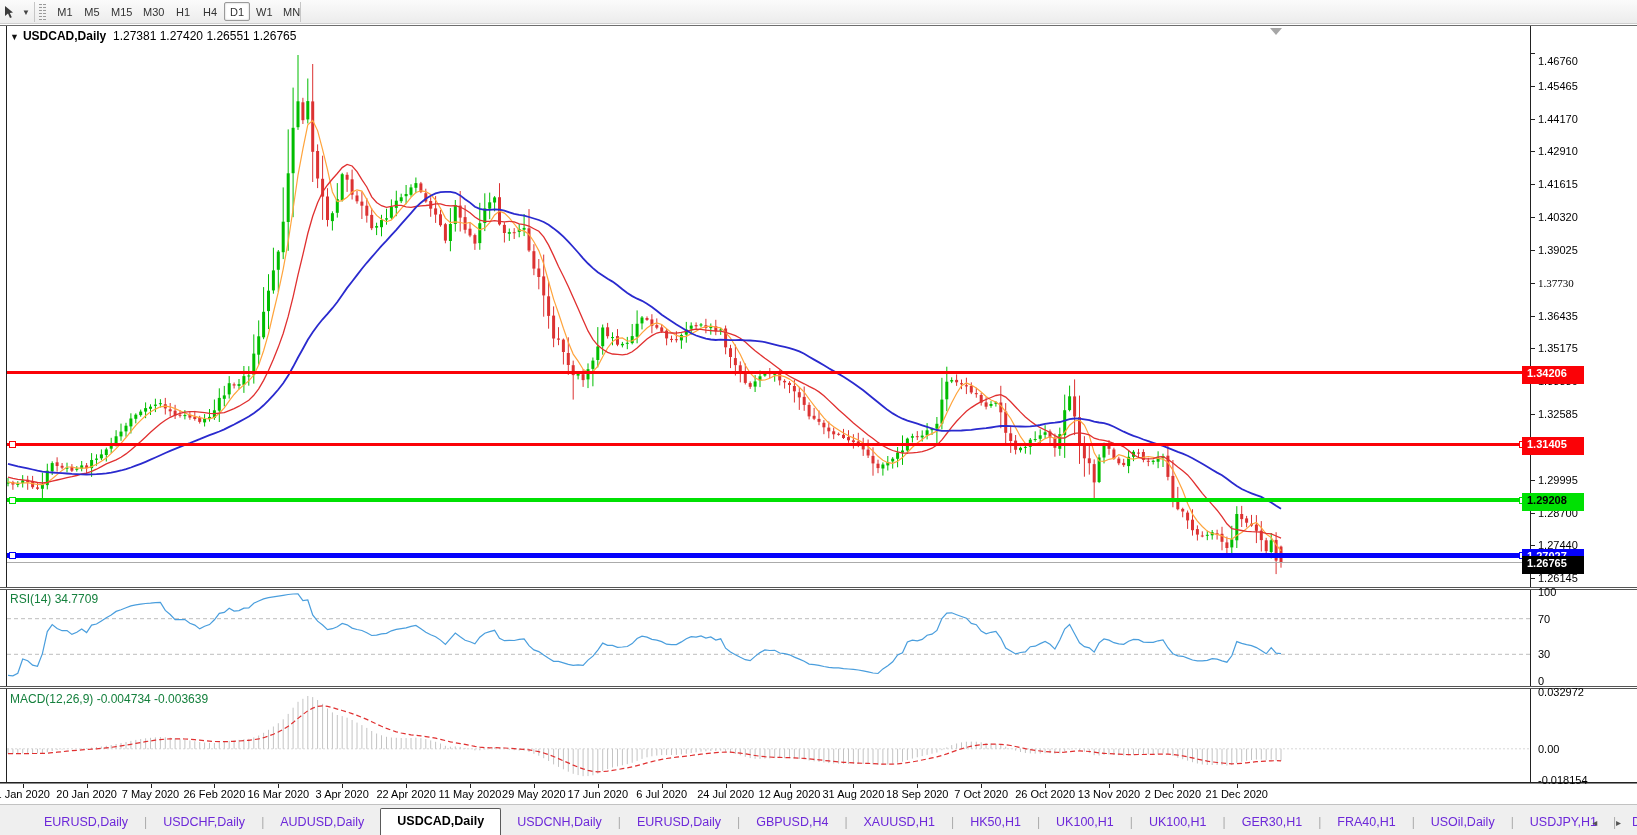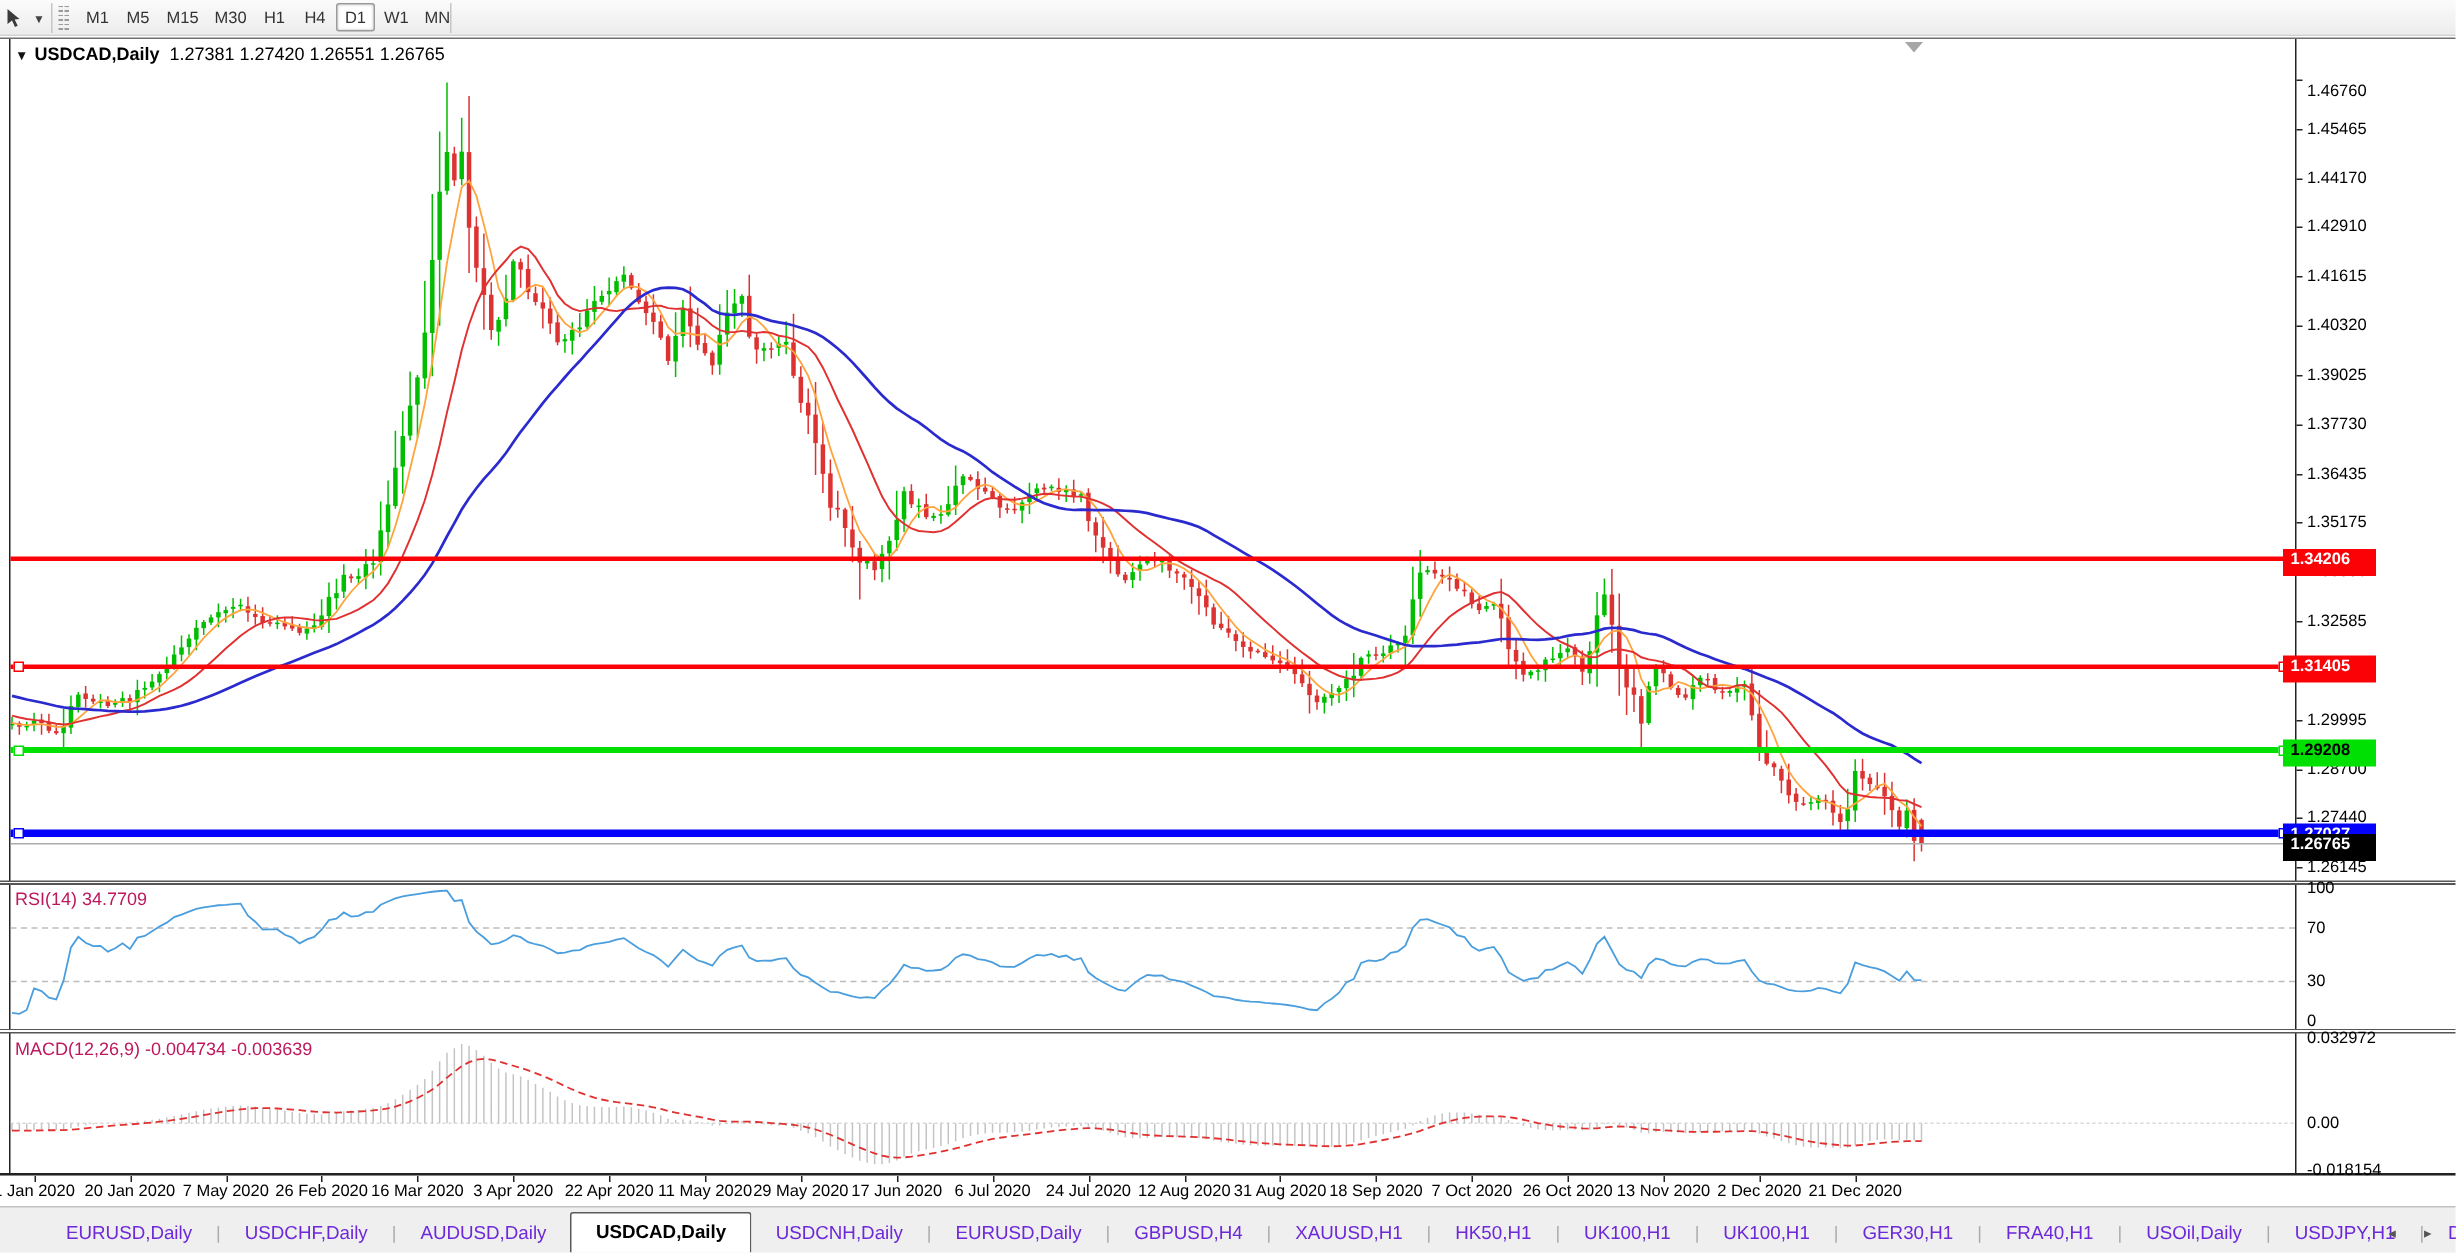--- a/index.html
+++ b/index.html
@@ -31,21 +31,21 @@
   #chart-title b { font-weight:700; }
   
   .pl { position:absolute; left:1538px; font-size:11px; color:#000; height:14px; line-height:14px; z-index:5; }
   .ptick { position:absolute; left:1531px; width:4px; height:1px; background:#222; z-index:5; }
   .badge { position:absolute; left:1522px; width:62px; height:18px; line-height:14px;
     font-size:11px; font-weight:700; padding-left:5px; z-index:6; }
   
   .lvl { position:absolute; left:7px; width:1523px; z-index:3; }
   .lvl-marker { position:absolute; width:7px; height:7px; background:#fff; z-index:4; }
   
-  .ind-label { position:absolute; left:10px; font-size:12px; color:#be185d; z-index:10; }
+  .ind-label { position:absolute; left:10px; font-size:12px; color:#15803d; z-index:10; }
   
   .dlabel { position:absolute; top:788px; transform:translateX(-50%); font-size:11px; color:#000; white-space:nowrap; }
   .dtick { position:absolute; top:784px; width:1px; height:4px; background:#222; }
   
   #shift-marker { position:absolute; top:28px; width:0; height:0; z-index:8;
     border-left:6px solid transparent; border-right:6px solid transparent; border-top:7px solid #a6a6a6; }
   
   #tabbar { position:absolute; left:0; top:804px; width:1637px; height:31px;
     background:#efefef; border-top:1px solid #c2c2c2; display:flex; align-items:flex-end; padding-left:28px; }
   .tab { height:24px; line-height:22px; padding:0 16px; font-size:12.5px; color:#6d28d9;
@@ -399,21 +399,21 @@
     <div class="pl" style="top: 112px;">1.44170</div>
     <div class="ptick" style="top: 119px;"></div>
     <div class="pl" style="top: 144.1px;">1.42910</div>
     <div class="ptick" style="top: 151.1px;"></div>
     <div class="pl" style="top: 177px;">1.41615</div>
     <div class="ptick" style="top: 184px;"></div>
     <div class="pl" style="top: 210px;">1.40320</div>
     <div class="ptick" style="top: 217px;"></div>
     <div class="pl" style="top: 243px;">1.39025</div>
     <div class="ptick" style="top: 250px;"></div>
-    <div class="pl" style="top: 276px;">1.37730</div>
+    <div class="pl" style="top: 276px; font-family: Liberation Serif, serif;">1.37730</div>
     <div class="ptick" style="top: 283px;"></div>
     <div class="pl" style="top: 309px;">1.36435</div>
     <div class="ptick" style="top: 316px;"></div>
     <div class="pl" style="top: 341.1px;">1.35175</div>
     <div class="ptick" style="top: 348.1px;"></div>
     <div class="pl" style="top: 374.1px;">1.33880</div>
     <div class="ptick" style="top: 381.1px;"></div>
     <div class="pl" style="top: 407px;">1.32585</div>
     <div class="ptick" style="top: 414px;"></div>
     <div class="pl" style="top: 440px;">1.31290</div>

